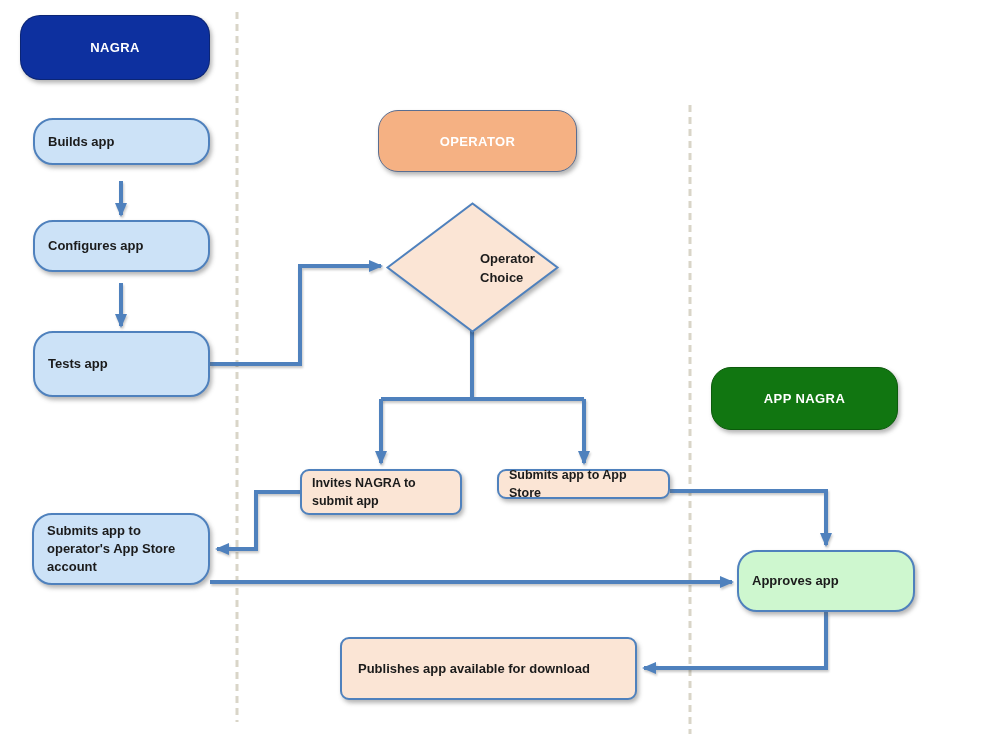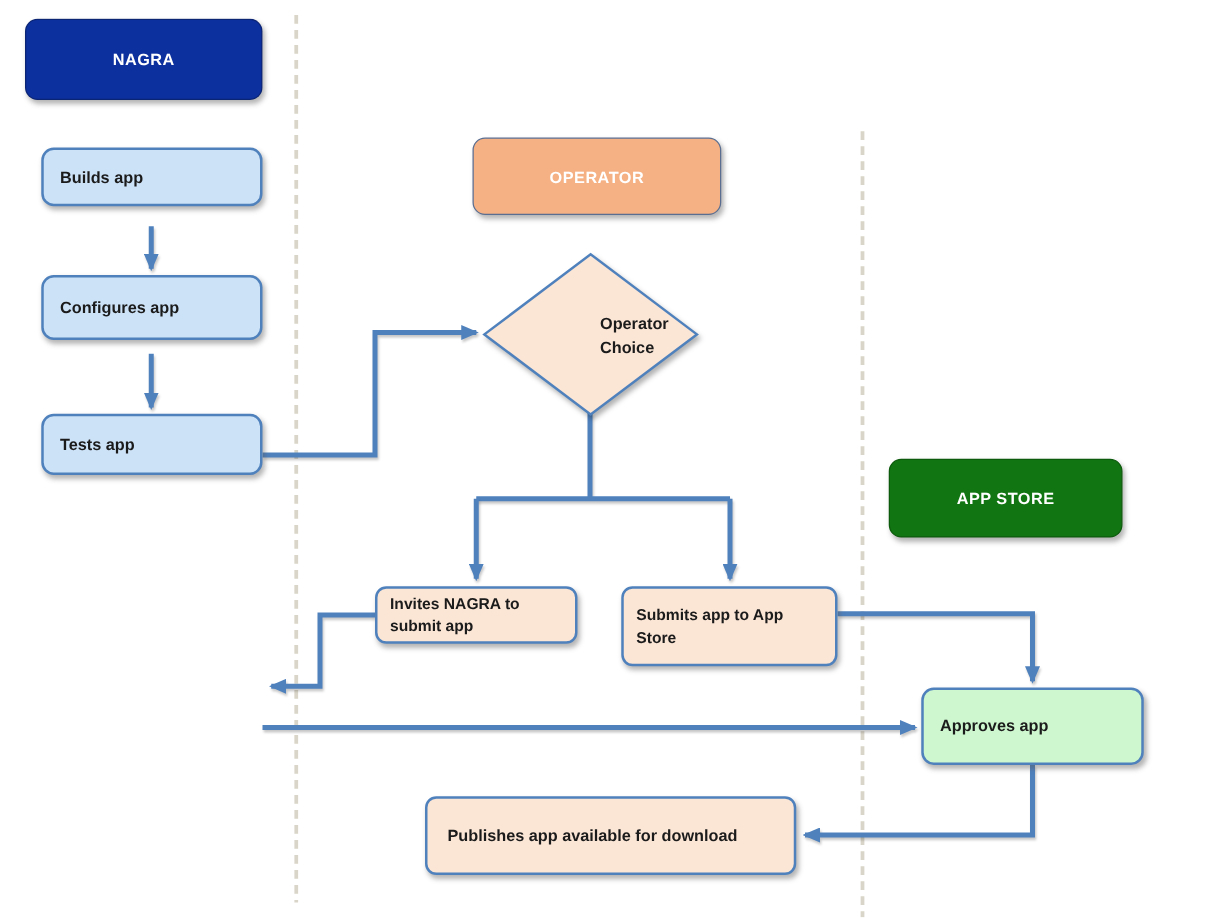--- a/index.html
+++ b/index.html
@@ -13,21 +13,21 @@
   #wires{position:absolute;left:0;top:0;width:985px;height:734px;}
   .lane-divider{stroke:var(--lane-divider,#D9D5C8);stroke-width:3;stroke-dasharray:7 5;fill:none;}
   .connector{stroke:var(--connector,#4F81BD);stroke-width:4;fill:none;filter:drop-shadow(1px 2px 1px rgba(0,0,0,.22));}
   .arrowhead{fill:var(--connector,#4F81BD);}
   .diamond-shape{fill:var(--peach,#FBE5D5);stroke:var(--node-border,#4F81BD);stroke-width:2;filter:drop-shadow(2px 3px 2px rgba(0,0,0,.3));}
 
   .node{
     position:absolute;box-sizing:border-box;
     font-weight:bold;
     box-shadow:2px 3px 4px rgba(90,90,90,.45);
-    border-radius:10px;
+    border-radius:20px;
   }
   .header-node{
     display:flex;align-items:center;justify-content:center;
     color:#fff;font-size:13px;letter-spacing:.4px;text-align:center;
   }
   .body-node{
     display:flex;align-items:center;
     border:2px solid var(--node-border,#4F81BD);
     padding:0 13px;
     font-size:13px;line-height:18px;color:var(--text-dark,#1B1B1B);
@@ -73,34 +73,35 @@
     <path class="connector" d="M210,582 H732" marker-end="url(#arrow)"></path>
     <path class="connector" d="M826,612 V668 H644" marker-end="url(#arrow)"></path>
 
     <polygon class="diamond-shape" points="387.5,267.5 472.5,203.5 557.5,267.5 472.5,331.5"></polygon>
   </svg>
 
   <div class="node header-node nagra-fill" style="left:20px;top:15px;width:190px;height:65px;">NAGRA</div>
 
   <div class="node header-node orange-fill" style="left:378px;top:110px;width:199px;height:62px;">OPERATOR</div>
 
-  <div class="node header-node green-fill" style="left:711px;top:367px;width:187px;height:63px;">APP STORE</div>
+  <div class="node header-node green-fill" style="left:711px;top:367px;width:187px;height:63px;">APP NAGRA</div>
 
   <div class="node body-node blue-fill" style="left:33px;top:118px;width:177px;height:47px;">Builds app</div>
 
   <div class="node body-node blue-fill" style="left:33px;top:220px;width:177px;height:52px;">Configures app</div>
 
-  <div class="node body-node blue-fill" style="left:33px;top:331px;width:177px;height:49px;">Tests app</div>
+  <div class="node body-node blue-fill" style="left:33px;top:331px;width:177px;height:66px;">Tests app</div>
 
+  <div class="node body-node blue-fill" style="left:32px;top:513px;width:178px;height:72px;">Submits app to operator's App Store account</div>
 
   <div class="diamond-label">
     <span>Operator Choice</span>
   </div>
 
   <div class="node body-node peach-fill" style="left:300px;top:469px;width:162px;height:46px;padding:16px 10px;font-size:12.5px;">Invites NAGRA to submit app</div>
 
-  <div class="node body-node peach-fill" style="left:497px;top:469px;width:173px;height:64px;padding:0 10px;font-size:12.5px;">Submits app to App Store</div>
+  <div class="node body-node peach-fill" style="left:497px;top:469px;width:173px;height:30px;padding:0 10px;font-size:12.5px;">Submits app to App Store</div>
 
   <div class="node body-node peach-fill" style="left:340px;top:637px;width:297px;height:63px;">Publishes app available for download</div>
 
   <div class="node body-node mint-fill" style="left:737px;top:550px;width:178px;height:62px;">Approves app</div>
 
 </div>
 
 </body></html>

